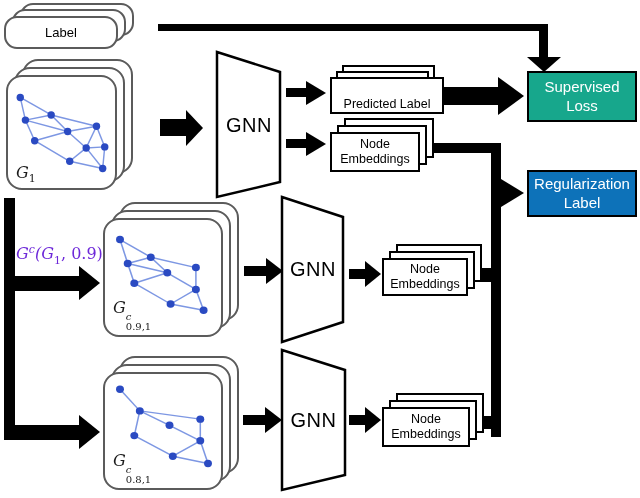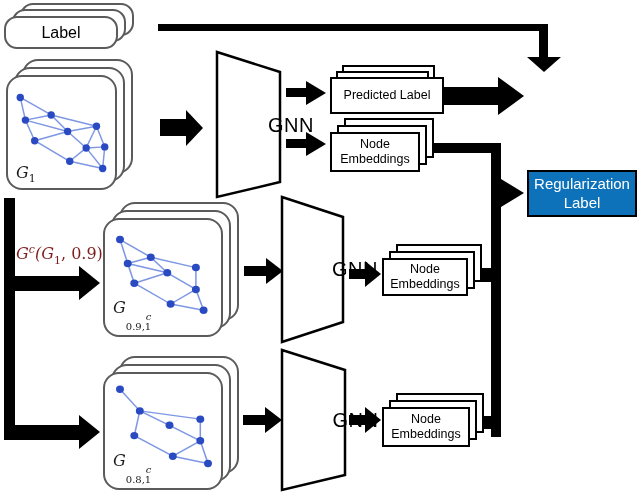--- a/index.html
+++ b/index.html
@@ -1,31 +1,31 @@
 <!DOCTYPE html>
 <html><head>
 <meta charset="utf-8">
 <style>
   html,body{margin:0;padding:0;background:#fff;}
   #fig{position:relative;width:640px;height:498px;background:#ffffff;overflow:hidden;
        font-family:"Liberation Sans",sans-serif;}
   .layer{position:absolute;background:#fff;border:2px solid #000;box-sizing:border-box;}
-  .gray{border-color:#5b5b5b;text-align:right;}
+  .gray{border-color:#5b5b5b;}
   .r16{border-radius:16px;}
   .r13{border-radius:13px;}
   .ctr{display:flex;align-items:center;justify-content:center;text-align:center;line-height:1.22;}
   .bar{position:absolute;background:#000;}
   .tri{position:absolute;width:0;height:0;}
   .lossbox{position:absolute;border:2px solid #000;box-sizing:border-box;color:#fff;
            display:flex;align-items:center;justify-content:center;text-align:center;
            font-size:15px;line-height:1.25;}
   .gnnsvg{position:absolute;}
   .gnntext{position:absolute;display:flex;align-items:center;justify-content:center;
-           font-size:20px;color:#000;letter-spacing:.5px;margin-left:42px;}
-  .math{position:absolute;font-family:"DejaVu Serif",serif;font-size:16px;color:#7f1d1d;}
+           font-size:20px;color:#000;letter-spacing:.5px;}
+  .math{position:absolute;font-family:"DejaVu Serif",serif;font-size:16px;color:#6d28d9;}
   .math i{font-style:italic;}
   .math sup{font-size:11px;font-style:italic;}
   .math sub{font-size:11px;font-style:normal;}
   .gtag{position:absolute;font-family:"DejaVu Serif",serif;font-size:16px;color:#1a1a1a;}
   .supsub{display:inline-flex;flex-direction:column;vertical-align:-7px;line-height:1;}
   .supsub .s1{font-size:10px;font-style:italic;}
   .supsub .s2{font-size:10px;font-style:normal;}
   .smalltext{font-size:12.5px;color:#000;}
   svg{display:block;}
 </style>
@@ -69,21 +69,21 @@
   <div class="tri" style="left:365px;top:261px;border-top:13px solid transparent;border-bottom:13px solid transparent;border-left:16px solid #000;"></div>
 
   <div class="bar" style="left:243px;top:415px;width:22px;height:10px;"></div>
   <div class="tri" style="left:265px;top:407px;border-top:13px solid transparent;border-bottom:13px solid transparent;border-left:17px solid #000;"></div>
 
   <div class="bar" style="left:349px;top:415px;width:16px;height:10px;"></div>
   <div class="tri" style="left:365px;top:407px;border-top:13px solid transparent;border-bottom:13px solid transparent;border-left:16px solid #000;"></div>
 
   <div class="layer gray r13" style="left:20px;top:3px;width:114px;height:33px;"></div>
   <div class="layer gray r13" style="left:12px;top:9px;width:114px;height:33px;"></div>
-  <div class="layer gray r13 ctr" style="left:4px;top:16px;width:114px;height:33px;font-size:16px;">
+  <div class="layer gray r13 ctr" style="left:4px;top:16px;width:114px;height:33px;font-size:13px;">
     <span>Label</span>
   </div>
 
   <div class="layer gray r16" style="left:22px;top:59px;width:111px;height:115px;"></div>
   <div class="layer gray r16" style="left:14px;top:67px;width:111px;height:115px;"></div>
   <div class="layer gray r16" style="left:6px;top:75px;width:111px;height:115px;">
     <svg viewBox="0 0 100 100" preserveAspectRatio="none" style="position:absolute;left:3px;top:5px;width:103px;height:103px;">
         <line x1="9" y1="15" x2="39" y2="32" stroke="#7d97e3" stroke-width="1.4"></line>
         <line x1="9" y1="15" x2="14" y2="37" stroke="#7d97e3" stroke-width="1.4"></line>
         <line x1="39" y1="32" x2="14" y2="37" stroke="#7d97e3" stroke-width="1.4"></line>
@@ -118,30 +118,33 @@
 
   <svg class="gnnsvg" style="left:215px;top:50px;" width="68" height="150">
     <polygon points="2,2 65,22 65,132 2,147" fill="#fff" stroke="#000" stroke-width="2.5"></polygon>
   </svg>
   <div class="gnntext" style="left:215px;top:50px;width:68px;height:150px;">
     <span>GNN</span>
   </div>
 
   <div class="layer" style="left:342px;top:65px;width:93px;height:37px;"></div>
   <div class="layer" style="left:336px;top:71px;width:93px;height:37px;"></div>
-  <div class="layer ctr smalltext" style="left:330px;top:77px;width:114px;height:37px;">
+  <div class="layer ctr smalltext" style="left:330px;top:77px;width:114px;height:37px;align-items:flex-end;">
     <span>Predicted Label</span>
   </div>
 
   <div class="layer" style="left:344px;top:118px;width:90px;height:40px;"></div>
   <div class="layer" style="left:337px;top:125px;width:90px;height:40px;"></div>
   <div class="layer ctr smalltext" style="left:330px;top:132px;width:90px;height:40px;">
     <span>Node Embeddings</span>
   </div>
 
+  <div class="lossbox" style="left: 527px; top: 71px; width: 110px; height: 51px; background: rgb(23, 167, 140);">
+    <span>Supervised Loss</span>
+  </div>
   <div class="lossbox" style="left: 527px; top: 170px; width: 110px; height: 47px; background: rgb(13, 114, 185);">
     <span>Regularization Label</span>
   </div>
 
   <div class="math" style="left:16px;top:243px;">
     <i>G</i><sup>c</sup><span style="font-style:italic;">(G</span><sub>1</sub><span>, 0.9)</span>
   </div>
 
   <div class="layer gray r16" style="left:119px;top:202px;width:120px;height:119px;"></div>
   <div class="layer gray r16" style="left:111px;top:210px;width:120px;height:119px;"></div>

